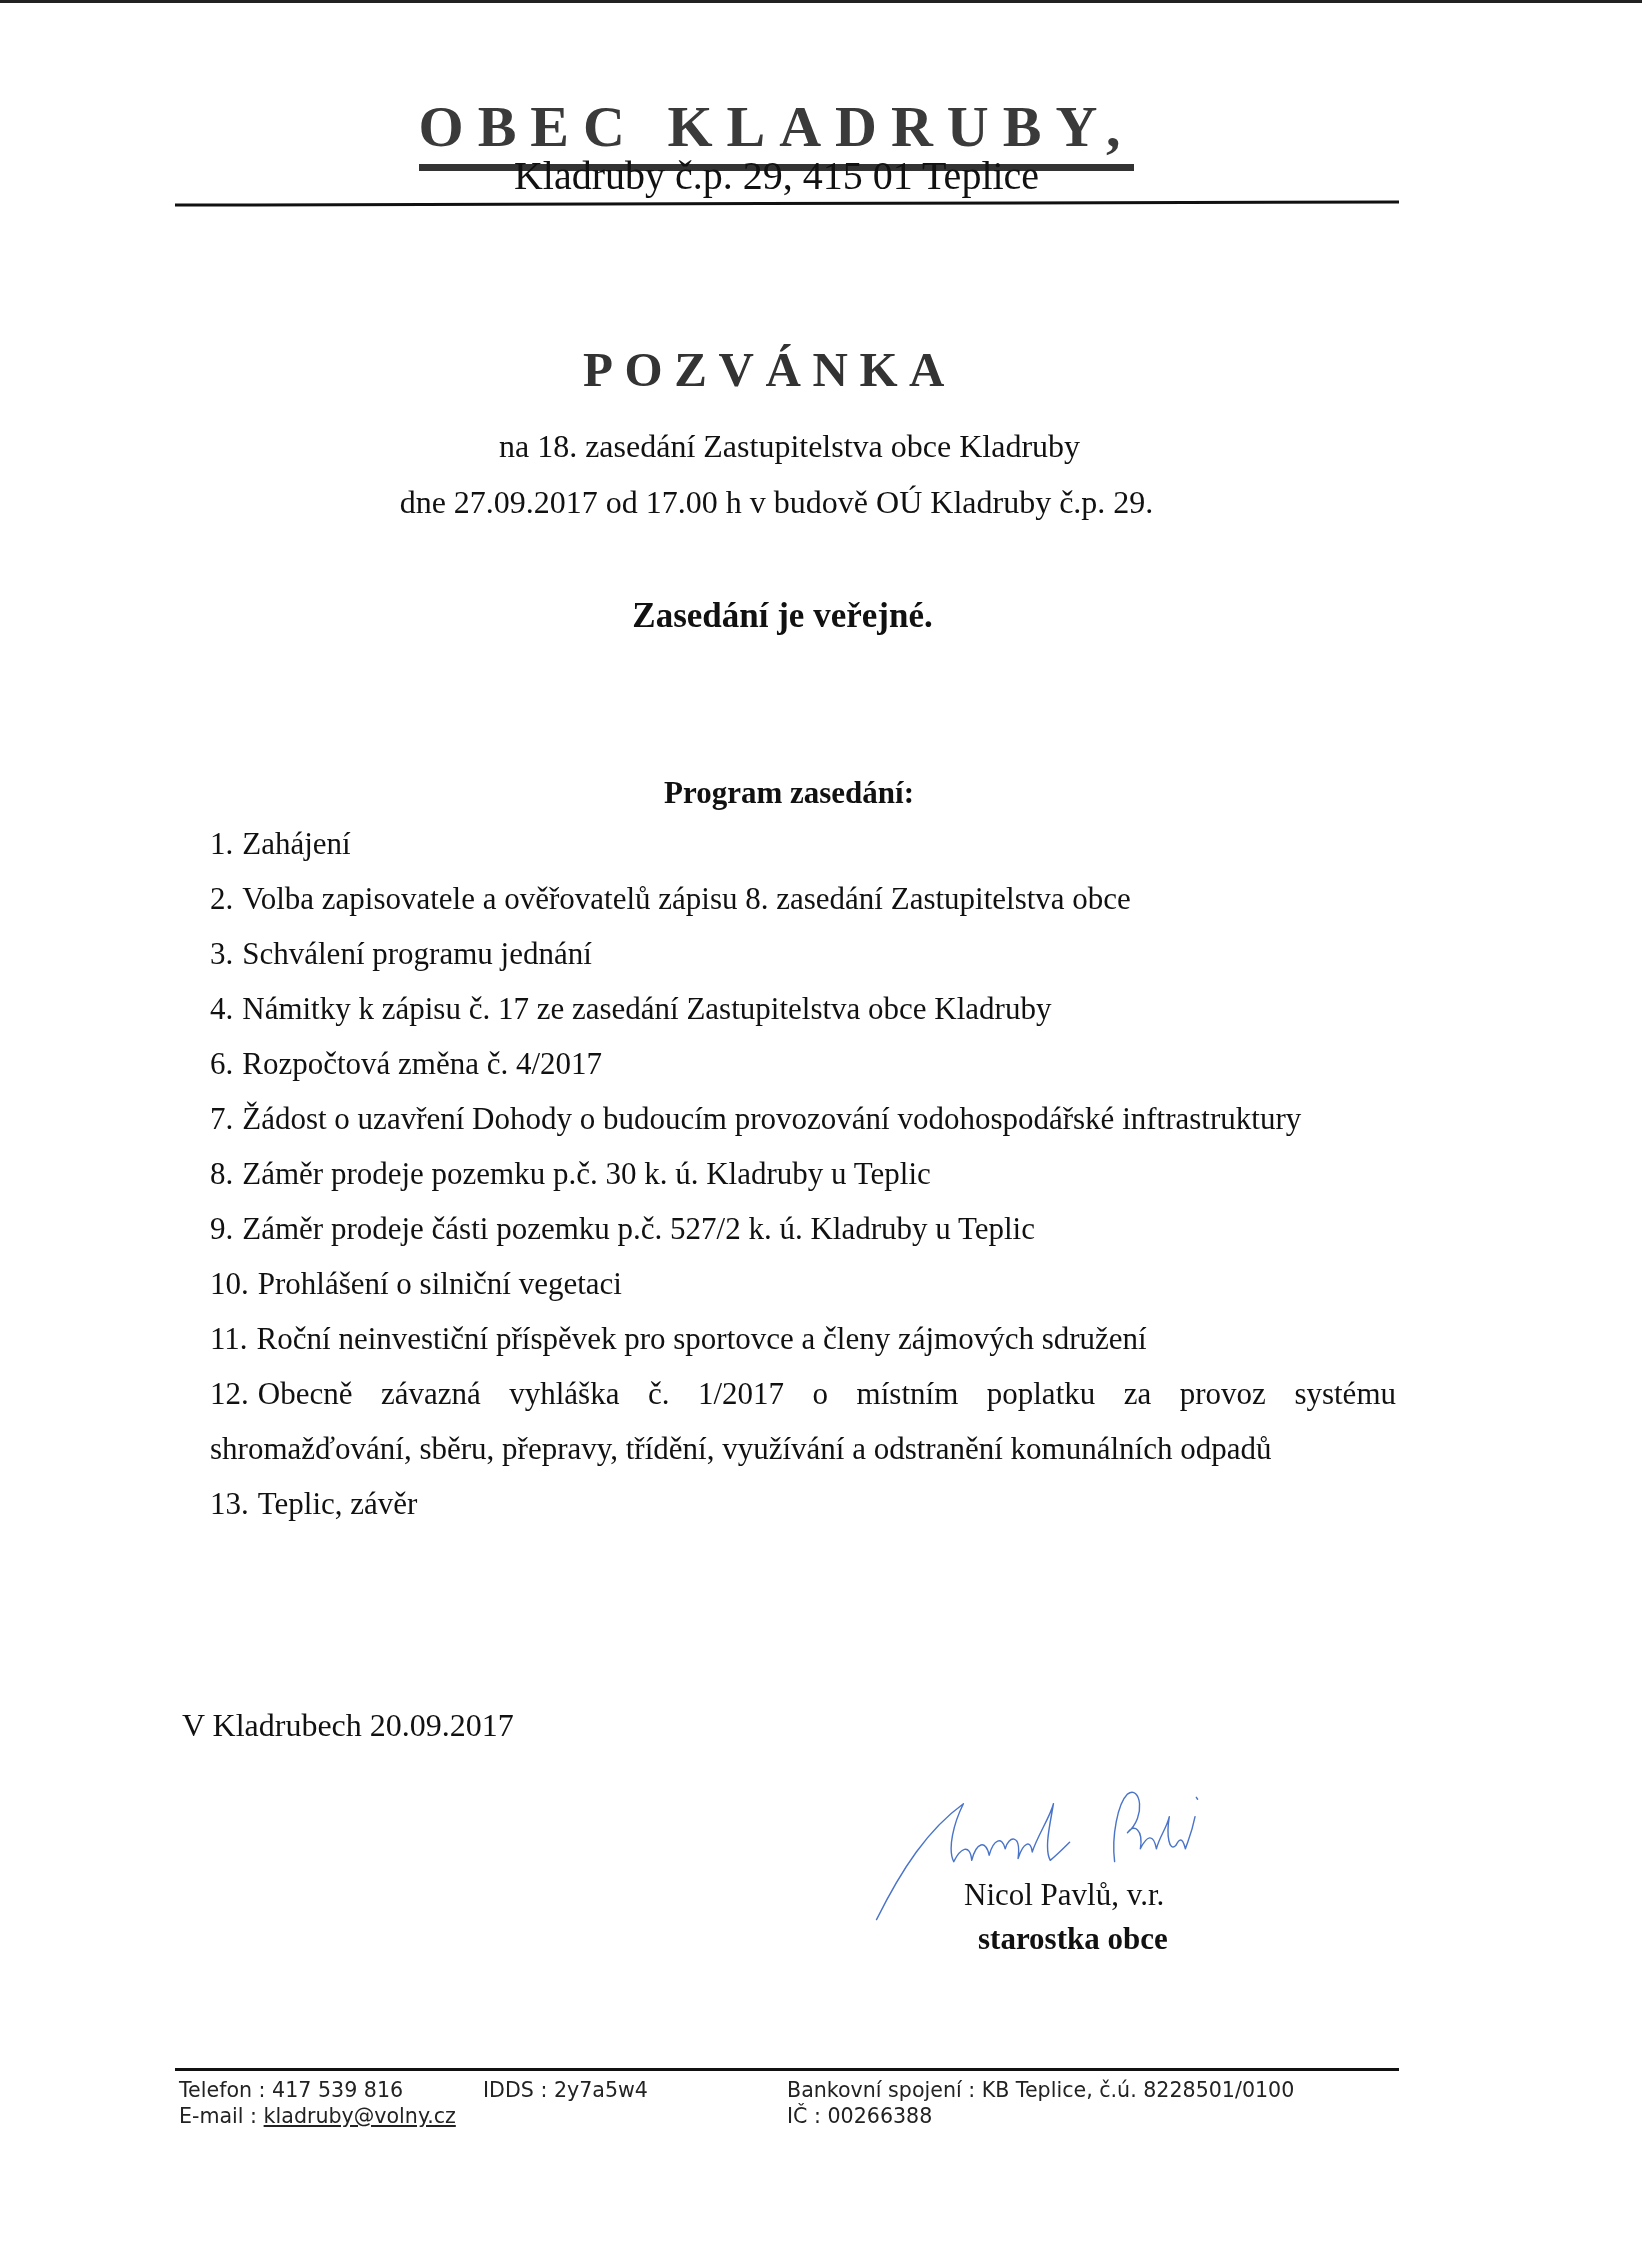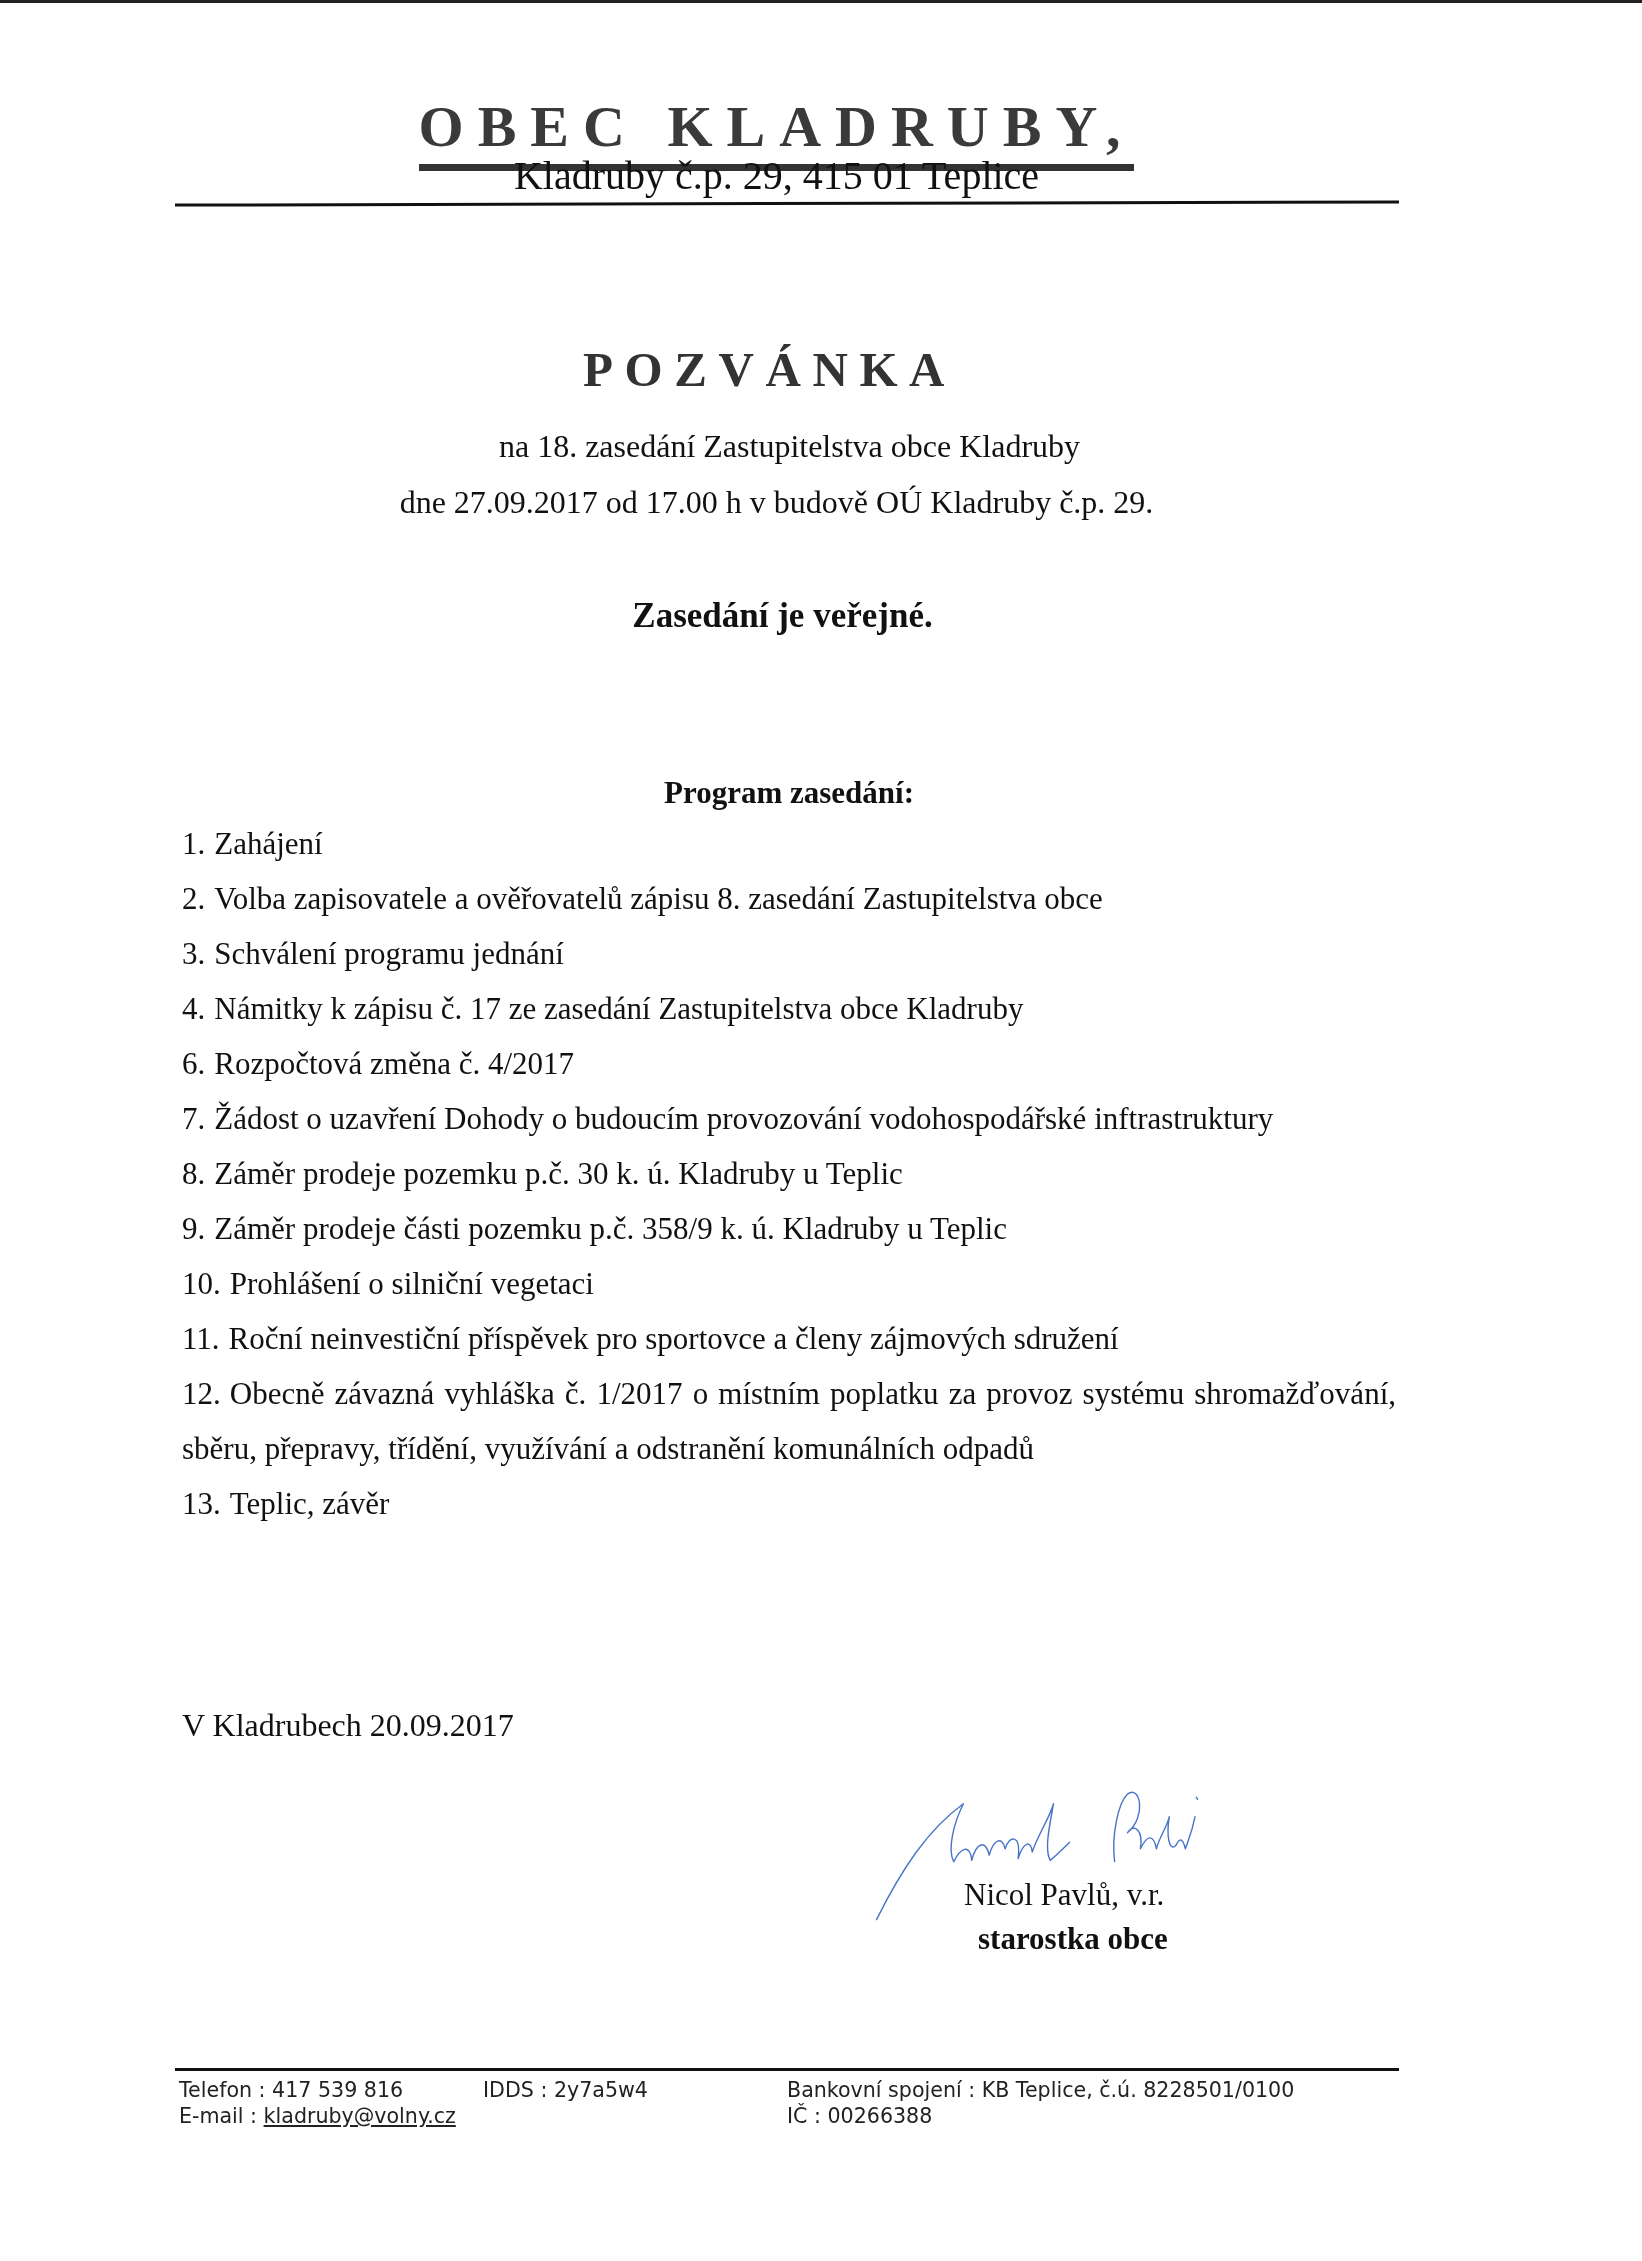--- a/index.html
+++ b/index.html
@@ -16,21 +16,21 @@
 
   .title { left:0; width:1643px; top:341px; text-align:center; font-size:49px; font-weight:bold;
            letter-spacing:11.6px; color:#333; margin-left:-52px; }
   .subtitle1 { left:0; width:1643px; top:428px; text-align:center; font-size:32px; margin-left:-32px; }
   .subtitle2 { left:0; width:1643px; top:484px; text-align:center; font-size:32px; margin-left:-45px; }
   .public { left:0; width:1643px; top:596px; text-align:center; font-size:35px; font-weight:bold; margin-left:-39px; }
 
   .program { left:182px; top:770px; width:1214px; font-size:31px; }
   .program-heading { font-weight:bold; font-size:31px; height:46px; line-height:46px;text-align:center; }
   .program-list { margin:0; padding:0; list-style:none; }
-  .program-list li { height:55px; line-height:55px; white-space:nowrap; }
+  .program-list li { height:55px; line-height:55px; white-space:nowrap;margin-left:28px; }
   .program-list li.wrap { white-space:normal; height:auto; line-height:55px; text-align:justify; text-align-last:left; }
   .num { margin-right:9px; }
 
   .place-date { left:182px; top:1707px; font-size:32px; }
 
   .signature { left:857px; top:1778px; width:438px; height:148px; }
   .signer-name { left:964px; top:1877px; font-size:31px; }
   .signer-role { left:978px; top:1921px; font-size:31px;font-weight:bold; }
 
   .footer-rule { left:175px; top:2068px; width:1224px; height:2.6px; background:#111; }
@@ -61,21 +61,21 @@
 <div class="abs program">
   <div class="program-heading">Program zasedání:</div>
   <ul class="program-list">
     <li><span class="num">1.</span><span>Zahájení</span></li>
     <li><span class="num">2.</span><span>Volba zapisovatele a ověřovatelů zápisu 8. zasedání Zastupitelstva obce</span></li>
     <li><span class="num">3.</span><span>Schválení programu jednání</span></li>
     <li><span class="num">4.</span><span>Námitky k zápisu č. 17 ze zasedání Zastupitelstva obce Kladruby</span></li>
     <li><span class="num">6.</span><span>Rozpočtová změna č. 4/2017</span></li>
     <li><span class="num">7.</span><span>Žádost o uzavření Dohody o budoucím provozování vodohospodářské inftrastruktury</span></li>
     <li><span class="num">8.</span><span>Záměr prodeje pozemku p.č. 30 k. ú. Kladruby u Teplic</span></li>
-    <li><span class="num">9.</span><span>Záměr prodeje části pozemku p.č. 358/9 k. ú. Kladruby u Teplic</span></li>
+    <li><span class="num">9.</span><span>Záměr prodeje části pozemku p.č. 527/2 k. ú. Kladruby u Teplic</span></li>
     <li><span class="num">10.</span><span>Prohlášení o silniční vegetaci</span></li>
     <li><span class="num">11.</span><span>Roční neinvestiční příspěvek pro sportovce a členy zájmových sdružení</span></li>
     <li class="wrap"><span class="num">12.</span><span>Obecně závazná vyhláška č. 1/2017 o místním poplatku za provoz systému shromažďování, sběru, přepravy, třídění, využívání a odstranění komunálních odpadů</span></li>
     <li><span class="num">13.</span><span>Teplic, závěr</span></li>
   </ul>
 </div>
 
 <div class="abs place-date">V Kladrubech 20.09.2017</div>
 
 <svg class="abs signature" viewBox="0 0 680 230">

